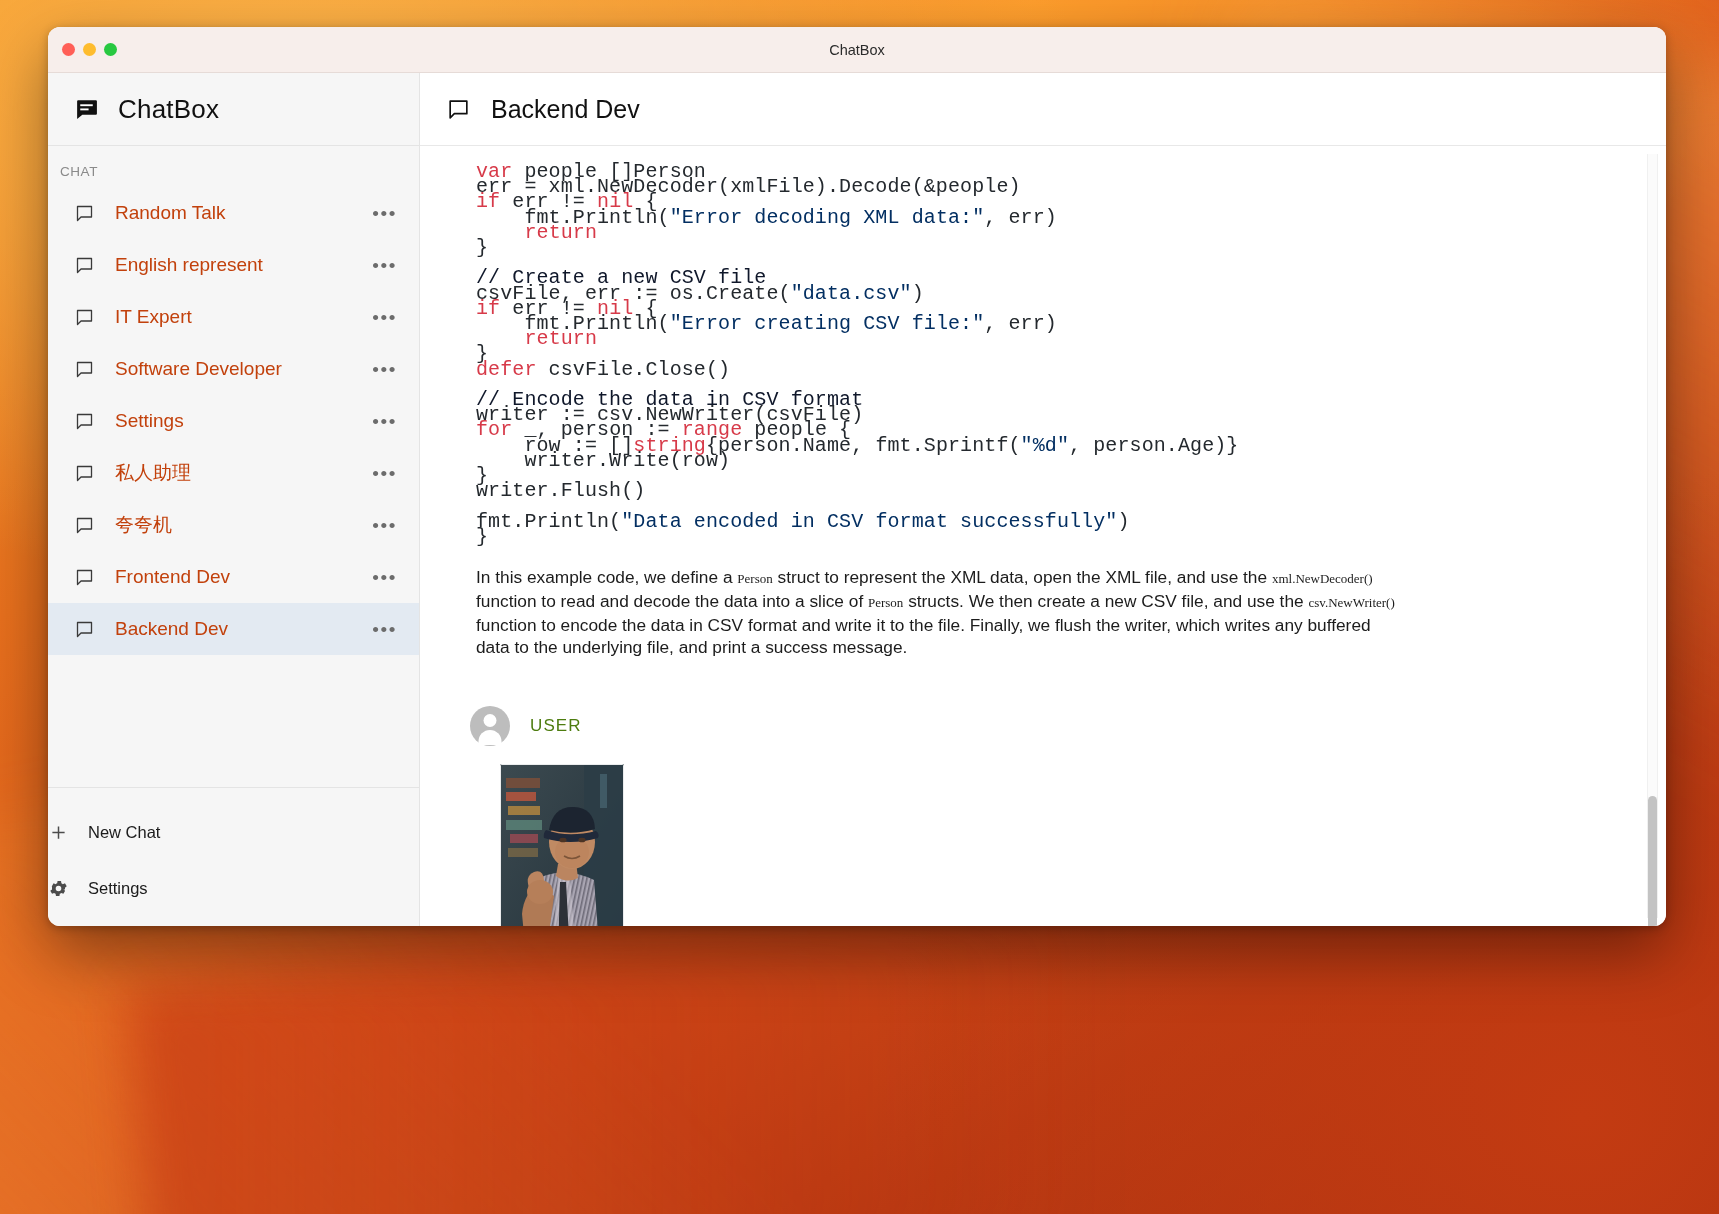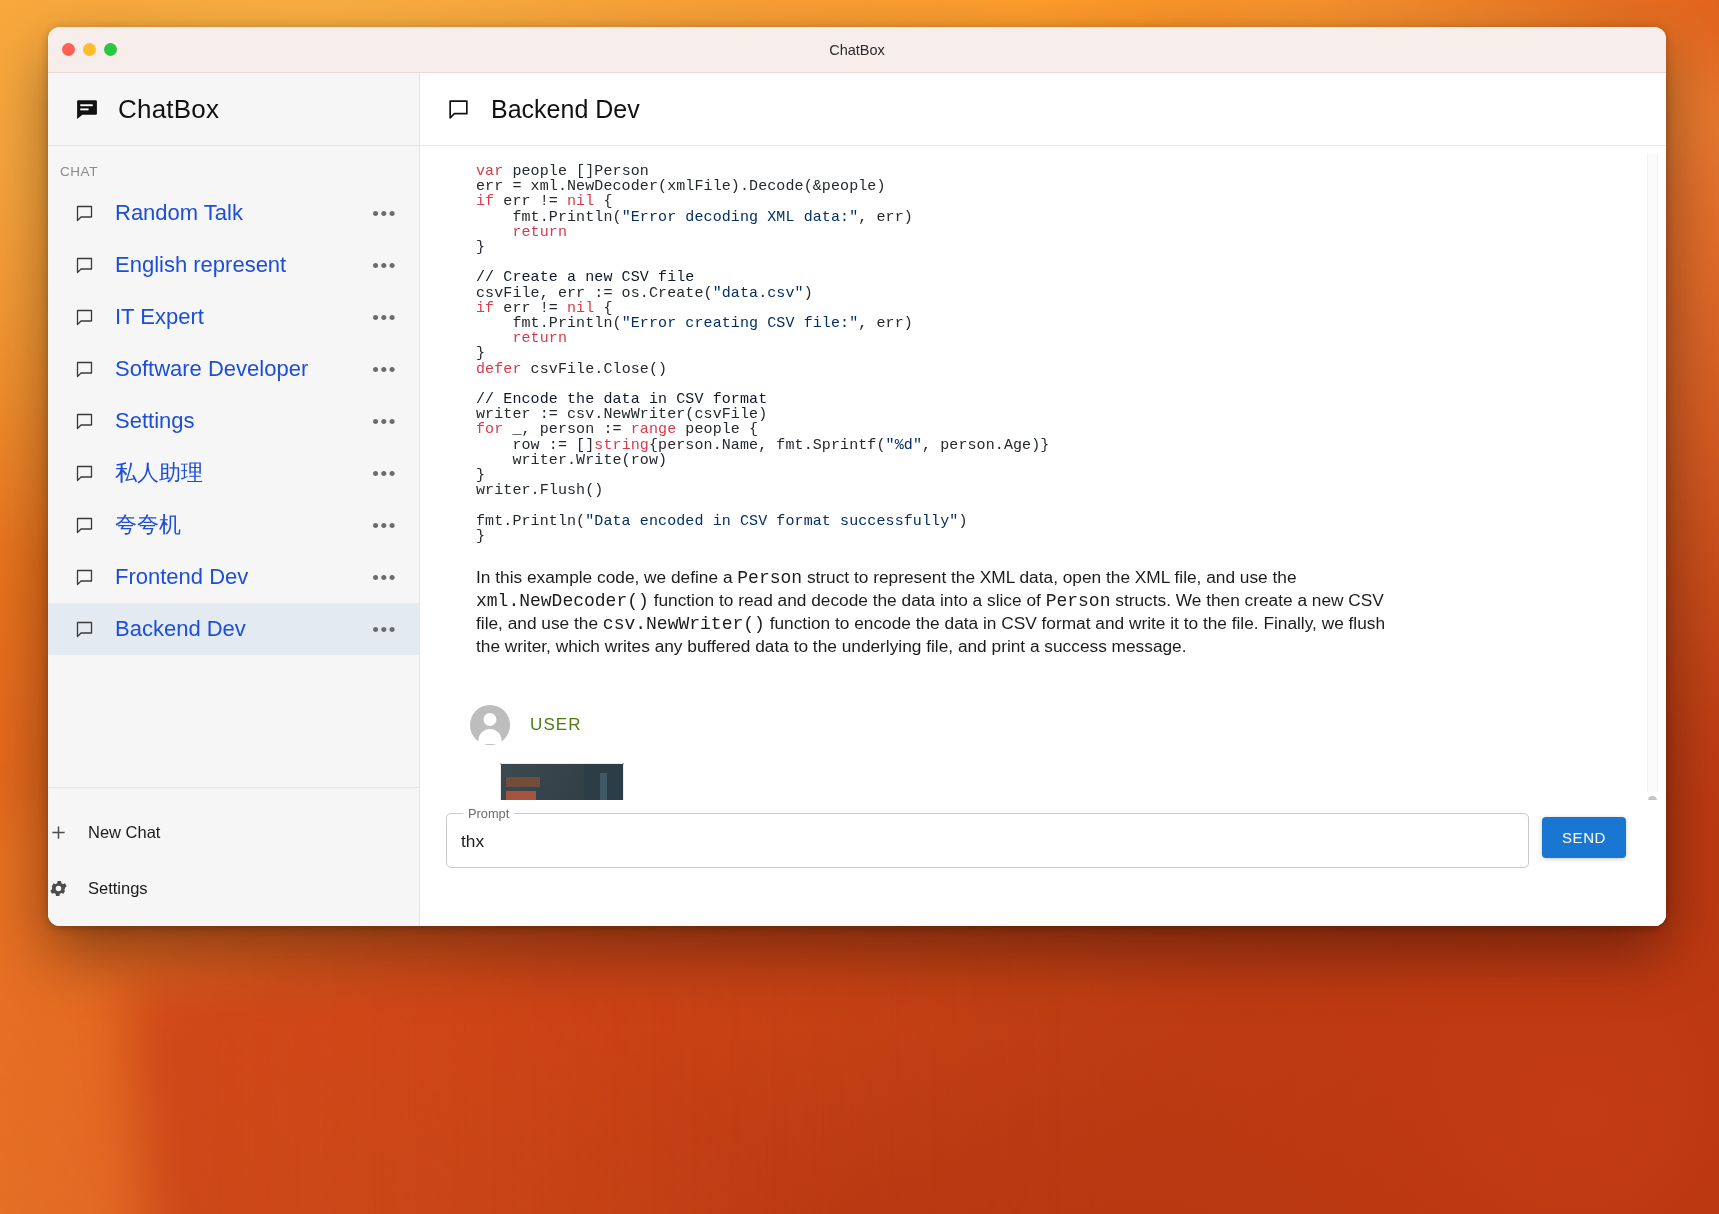--- a/index.html
+++ b/index.html
@@ -98,21 +98,21 @@
     padding: 12px 0 8px 12px;
   }
   .chat-item {
     height: 52px;
     display: flex; align-items: center;
     padding: 0 22px 0 26px;
     gap: 20px;
     cursor: pointer;
   }
   .chat-item.selected { background: #e3eaf2; }
-  .chat-item .label { flex: 1 1 auto; font-size: 22px; color: #1d4ed8; }
+  .chat-item .label { flex: 1 1 auto; font-size: 19px; color: #c2410c; }
   .dots { color: #6c6c6c; font-size: 19px; letter-spacing: 1.6px; line-height: 1; }
 
   .sidebar-footer { border-top: 1px solid #e4e4e4; padding: 16px 0 10px 0; }
   .foot-item {
     height: 56px; display: flex; align-items: center;
     gap: 19px; cursor: pointer;
   }
   .foot-item .label { font-size: 16.5px; color: #1b1b1b; }
 
   
@@ -129,40 +129,40 @@
     flex: 1 1 auto; min-height: 0;
     position: relative;
     overflow: hidden;
     padding: 10px 0 0 0;
   }
   .conv-inner { padding: 8px 40px 0 26px; }
 
   pre.code-block {
     margin: 0 0 0 30px;
     font-family: "Liberation Mono", "DejaVu Sans Mono", monospace;
-    font-size: 15px;
+    font-size: 20px;
     line-height: 15.2px;
     color: #24292e;
     white-space: pre;
     letter-spacing: .1px;
   }
   .k { color: #d73a49; }      
   .s { color: #032f62; }      
   .c { color: #0f172a; }      
 
   p.answer {
     margin: 22px 0 0 30px;
     max-width: 920px;
     font-size: 17.3px;
     line-height: 22px;
     color: #1c1c1c;
   }
   p.answer code {
-    font-family: Liberation Mono, monospace;
-    font-size: 18px;
+    font-family: Liberation Serif, serif;
+    font-size: 13px;
     color: #1c1c1c;
   }
 
   .msg-user { margin: 48px 0 0 0; padding-left: 24px; }
   .user-head { display: flex; align-items: center; gap: 20px; }
   .avatar {
     width: 40px; height: 40px; border-radius: 50%;
     background: #bdbdbd; position: relative; flex: 0 0 40px;
   }
   .avatar::before {
@@ -470,25 +470,16 @@
                 <rect width="124" height="192" fill="none" stroke="#ffffff" stroke-width="2" opacity=".9"></rect>
               </svg>
             </div>
           </div>
 
         </div>
         <div class="scroll-track"></div>
         <div class="scroll-thumb"></div>
       </div>
 
-      <div class="composer">
-        <div class="prompt-wrap">
-          <fieldset class="prompt-field" title="">
-            <legend>Prompt</legend>
-            <div class="prompt-value">thx</div>
-          </fieldset>
-        </div>
-        <button class="send-btn" style="background: rgb(25, 118, 210);">SEND</button>
-      </div>
 
     </div>
   </div>
 </div>
 
 </body></html>

